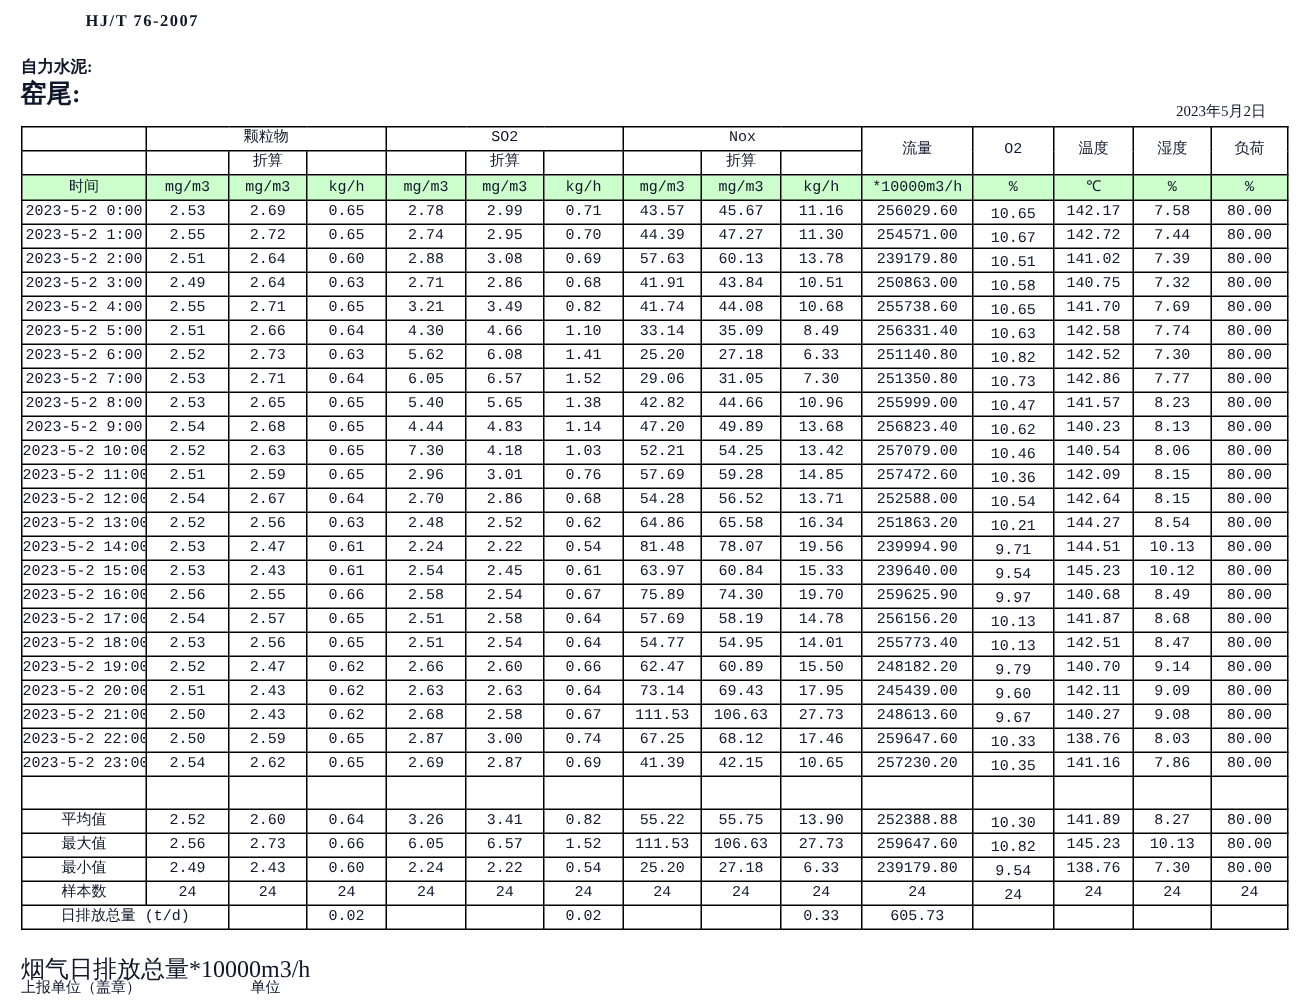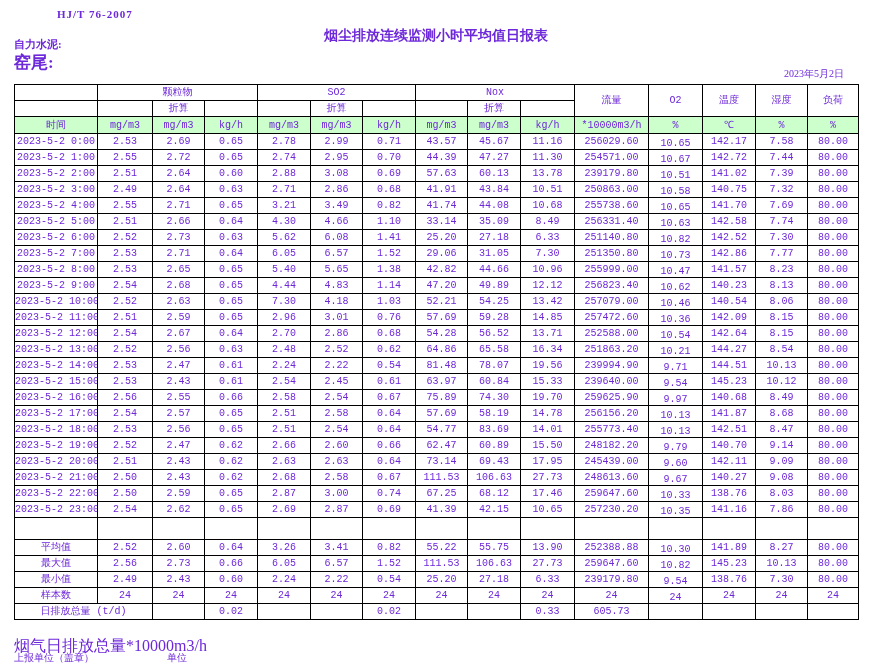--- a/index.html
+++ b/index.html
@@ -1,16 +1,16 @@
 <!DOCTYPE html>
 <html><head>
 <meta charset="utf-8">
 <style>
   html,body{margin:0;padding:0;}
-  .page{position:relative;width:876px;height:667px;background:#ffffff;color:#6d28d9;
+  .page{position:relative;width:876px;height:667px;background:#ffffff;color:#0f172a;
         font-family:"Liberation Serif","DejaVu Serif",serif;overflow:hidden;}
   .std-code{position:absolute;left:57px;top:8px;font-weight:bold;font-size:11px;letter-spacing:1px;}
   .report-title{position:absolute;left:14px;top:27px;width:844px;text-align:center;font-weight:bold;font-size:14px;}
   .company-label{position:absolute;left:14px;top:37px;font-weight:bold;font-size:11px;}
   .site-label{position:absolute;left:14px;top:51px;font-weight:bold;font-size:17px;}
   .report-date{position:absolute;left:14px;top:67px;width:830px;text-align:right;font-size:10px;}
   table.report{position:absolute;left:14px;top:84px;width:844px;border-collapse:collapse;table-layout:fixed;
                font-size:10px;font-family:Liberation Mono, monospace;}
   table.report td{border:1px solid #000;text-align:center;height:15px;line-height:11px;padding:0;
                   overflow:hidden;white-space:nowrap;}
@@ -21,21 +21,20 @@
   td.o2-cell{vertical-align:bottom;padding-bottom:1px;}
   .gas-note{position:absolute;left:14px;top:636px;font-size:16px;}
   .report-unit{position:absolute;left:14px;top:651px;font-size:10px;}
   .unit-label{position:absolute;left:167px;top:651px;font-size:10px;}
 </style>
 </head>
 <body>
 
 <div class="page">
   <div class="std-code">HJ/T  76-2007</div>
-  <div class="report-title">烟尘排放连续监测小时平均值日报表</div>
   <div class="company-label">自力水泥:</div>
   <div class="site-label">窑尾:</div>
   <div class="report-date">2023年5月2日</div>
 
   <table class="report">
     <colgroup>
       <col style="width:83px">
         <col style="width:55px">
         <col style="width:52px">
         <col style="width:53px">
@@ -250,21 +249,21 @@
         <tr>
           <td>2023-5-2 9:00</td>
           <td>2.54</td>
           <td>2.68</td>
           <td>0.65</td>
           <td>4.44</td>
           <td>4.83</td>
           <td>1.14</td>
           <td>47.20</td>
           <td>49.89</td>
-          <td>12.12</td>
+          <td>13.68</td>
           <td>256823.40</td>
           <td class="o2-cell">10.62</td>
           <td>140.23</td>
           <td>8.13</td>
           <td>80.00</td>
         </tr>
         <tr>
           <td>2023-5-2 10:00</td>
           <td>2.52</td>
           <td>2.63</td>
@@ -402,21 +401,21 @@
         </tr>
         <tr>
           <td>2023-5-2 18:00</td>
           <td>2.53</td>
           <td>2.56</td>
           <td>0.65</td>
           <td>2.51</td>
           <td>2.54</td>
           <td>0.64</td>
           <td>54.77</td>
-          <td>83.69</td>
+          <td>54.95</td>
           <td>14.01</td>
           <td>255773.40</td>
           <td class="o2-cell">10.13</td>
           <td>142.51</td>
           <td>8.47</td>
           <td>80.00</td>
         </tr>
         <tr>
           <td>2023-5-2 19:00</td>
           <td>2.52</td>

